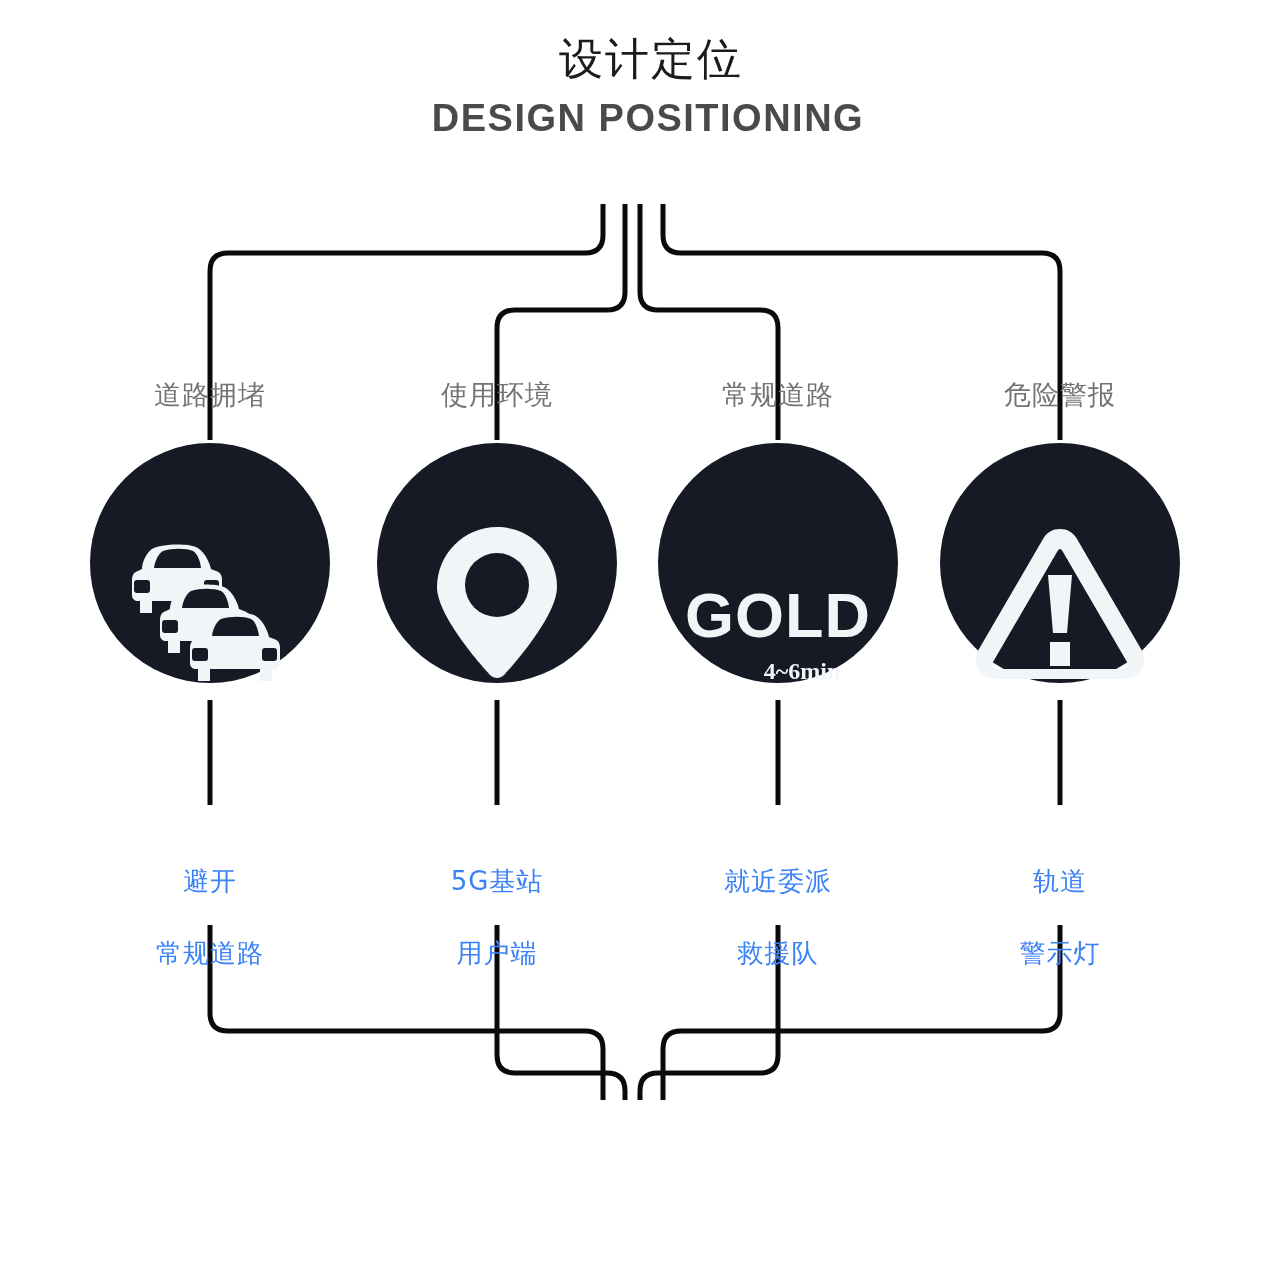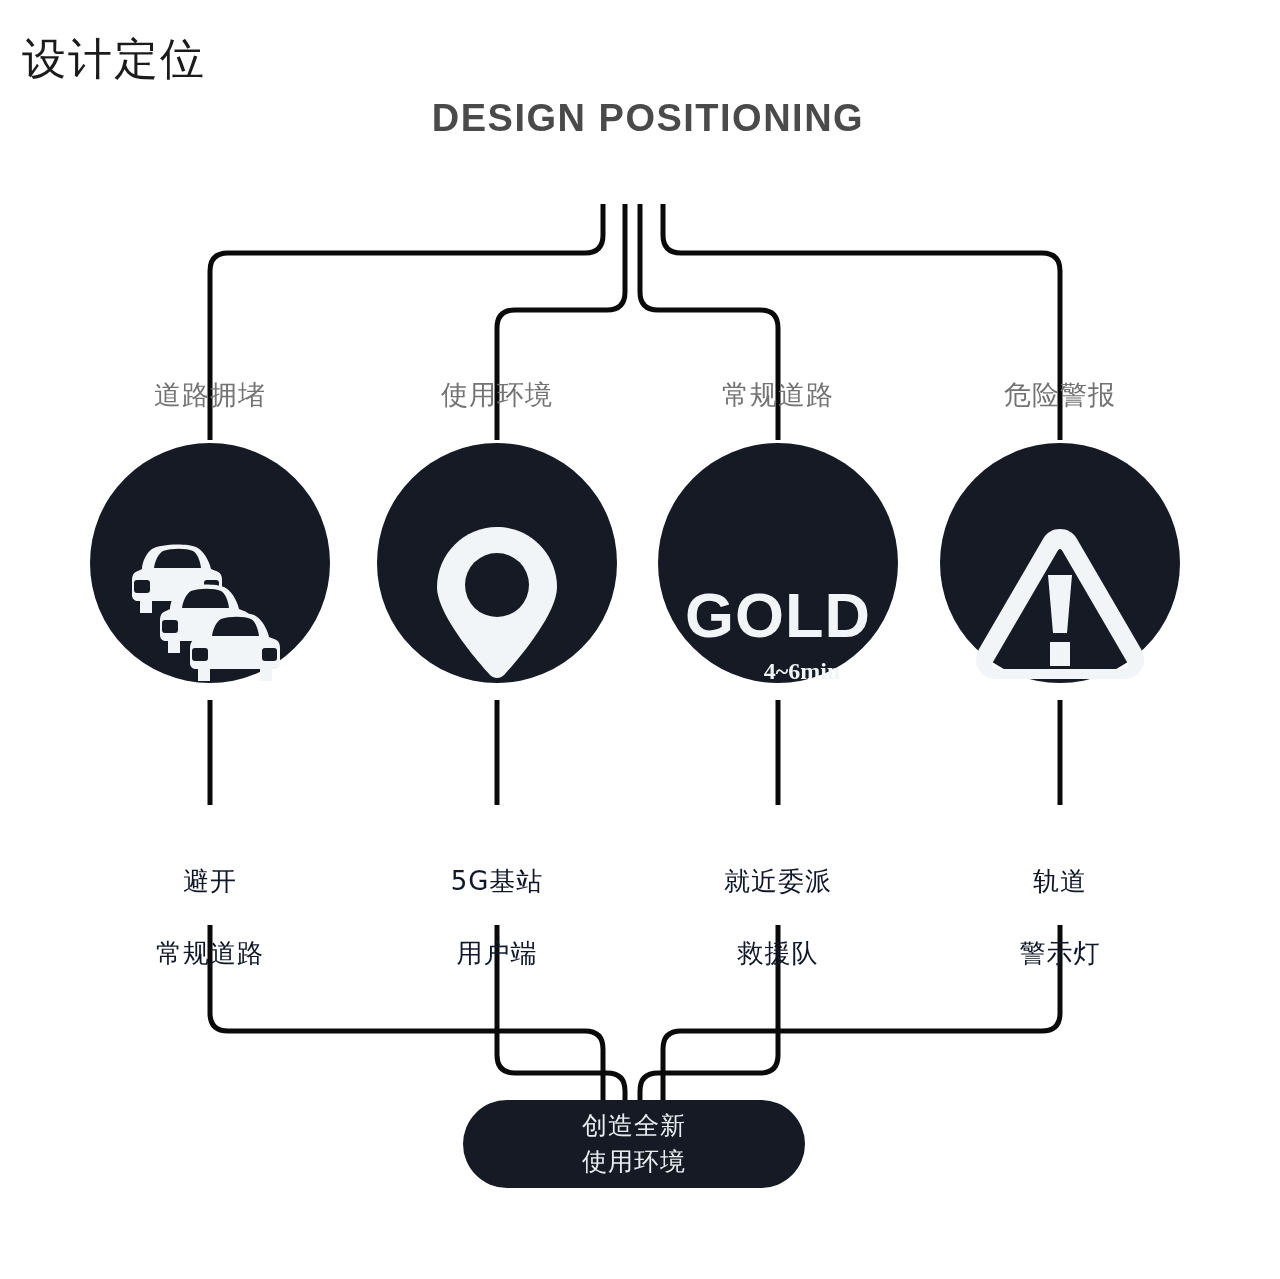--- a/index.html
+++ b/index.html
@@ -17,20 +17,21 @@
     height: 1279px;
     background: #ffffff;
     overflow: hidden;
   }
 
   
   .title-cn {
     position: absolute;
     left: 0; right: 0;
     top: 34px;
+    text-align: center;
     font-size: 44px;
     line-height: 50px;
     color: #1b1b1b;
     font-weight: 400;
     letter-spacing: 2px;
     font-family: "DejaVu Sans", "Liberation Sans", sans-serif;
     padding-left: 22px;
   }
   .title-en {
     position: absolute;
@@ -109,21 +110,21 @@
     font-family: "DejaVu Sans", "Liberation Sans", sans-serif;
     letter-spacing: 1px;
     top: 376px;
   }
   .branch-sub {
     position: absolute;
     width: 260px;
     text-align: center;
     font-size: 26px;
     line-height: 36px;
-    color: #0f172a;
+    color: #3b82f6;
     font-family: "DejaVu Sans", "Liberation Sans", sans-serif;
     letter-spacing: 1px;
     top: 827px;
     white-space: pre-line;
   }
 
   .circle {
     position: absolute;
     top: 443px;
     left: 10px;
@@ -273,18 +274,14 @@
           <rect x="78" y="119" width="20" height="24" fill="#f2f5f8"></rect>
         </svg>
       </span>
     </div>
     <div class="branch-sub">
       <span>轨道</span><br>
       <span>警示灯</span>
     </div>
   </div>
 
-  <div class="pill" id="pill-bottom">
-    <span>创造全新</span>
-    <span>使用环境</span>
-  </div>
 
 </div>
 
 </body></html>

